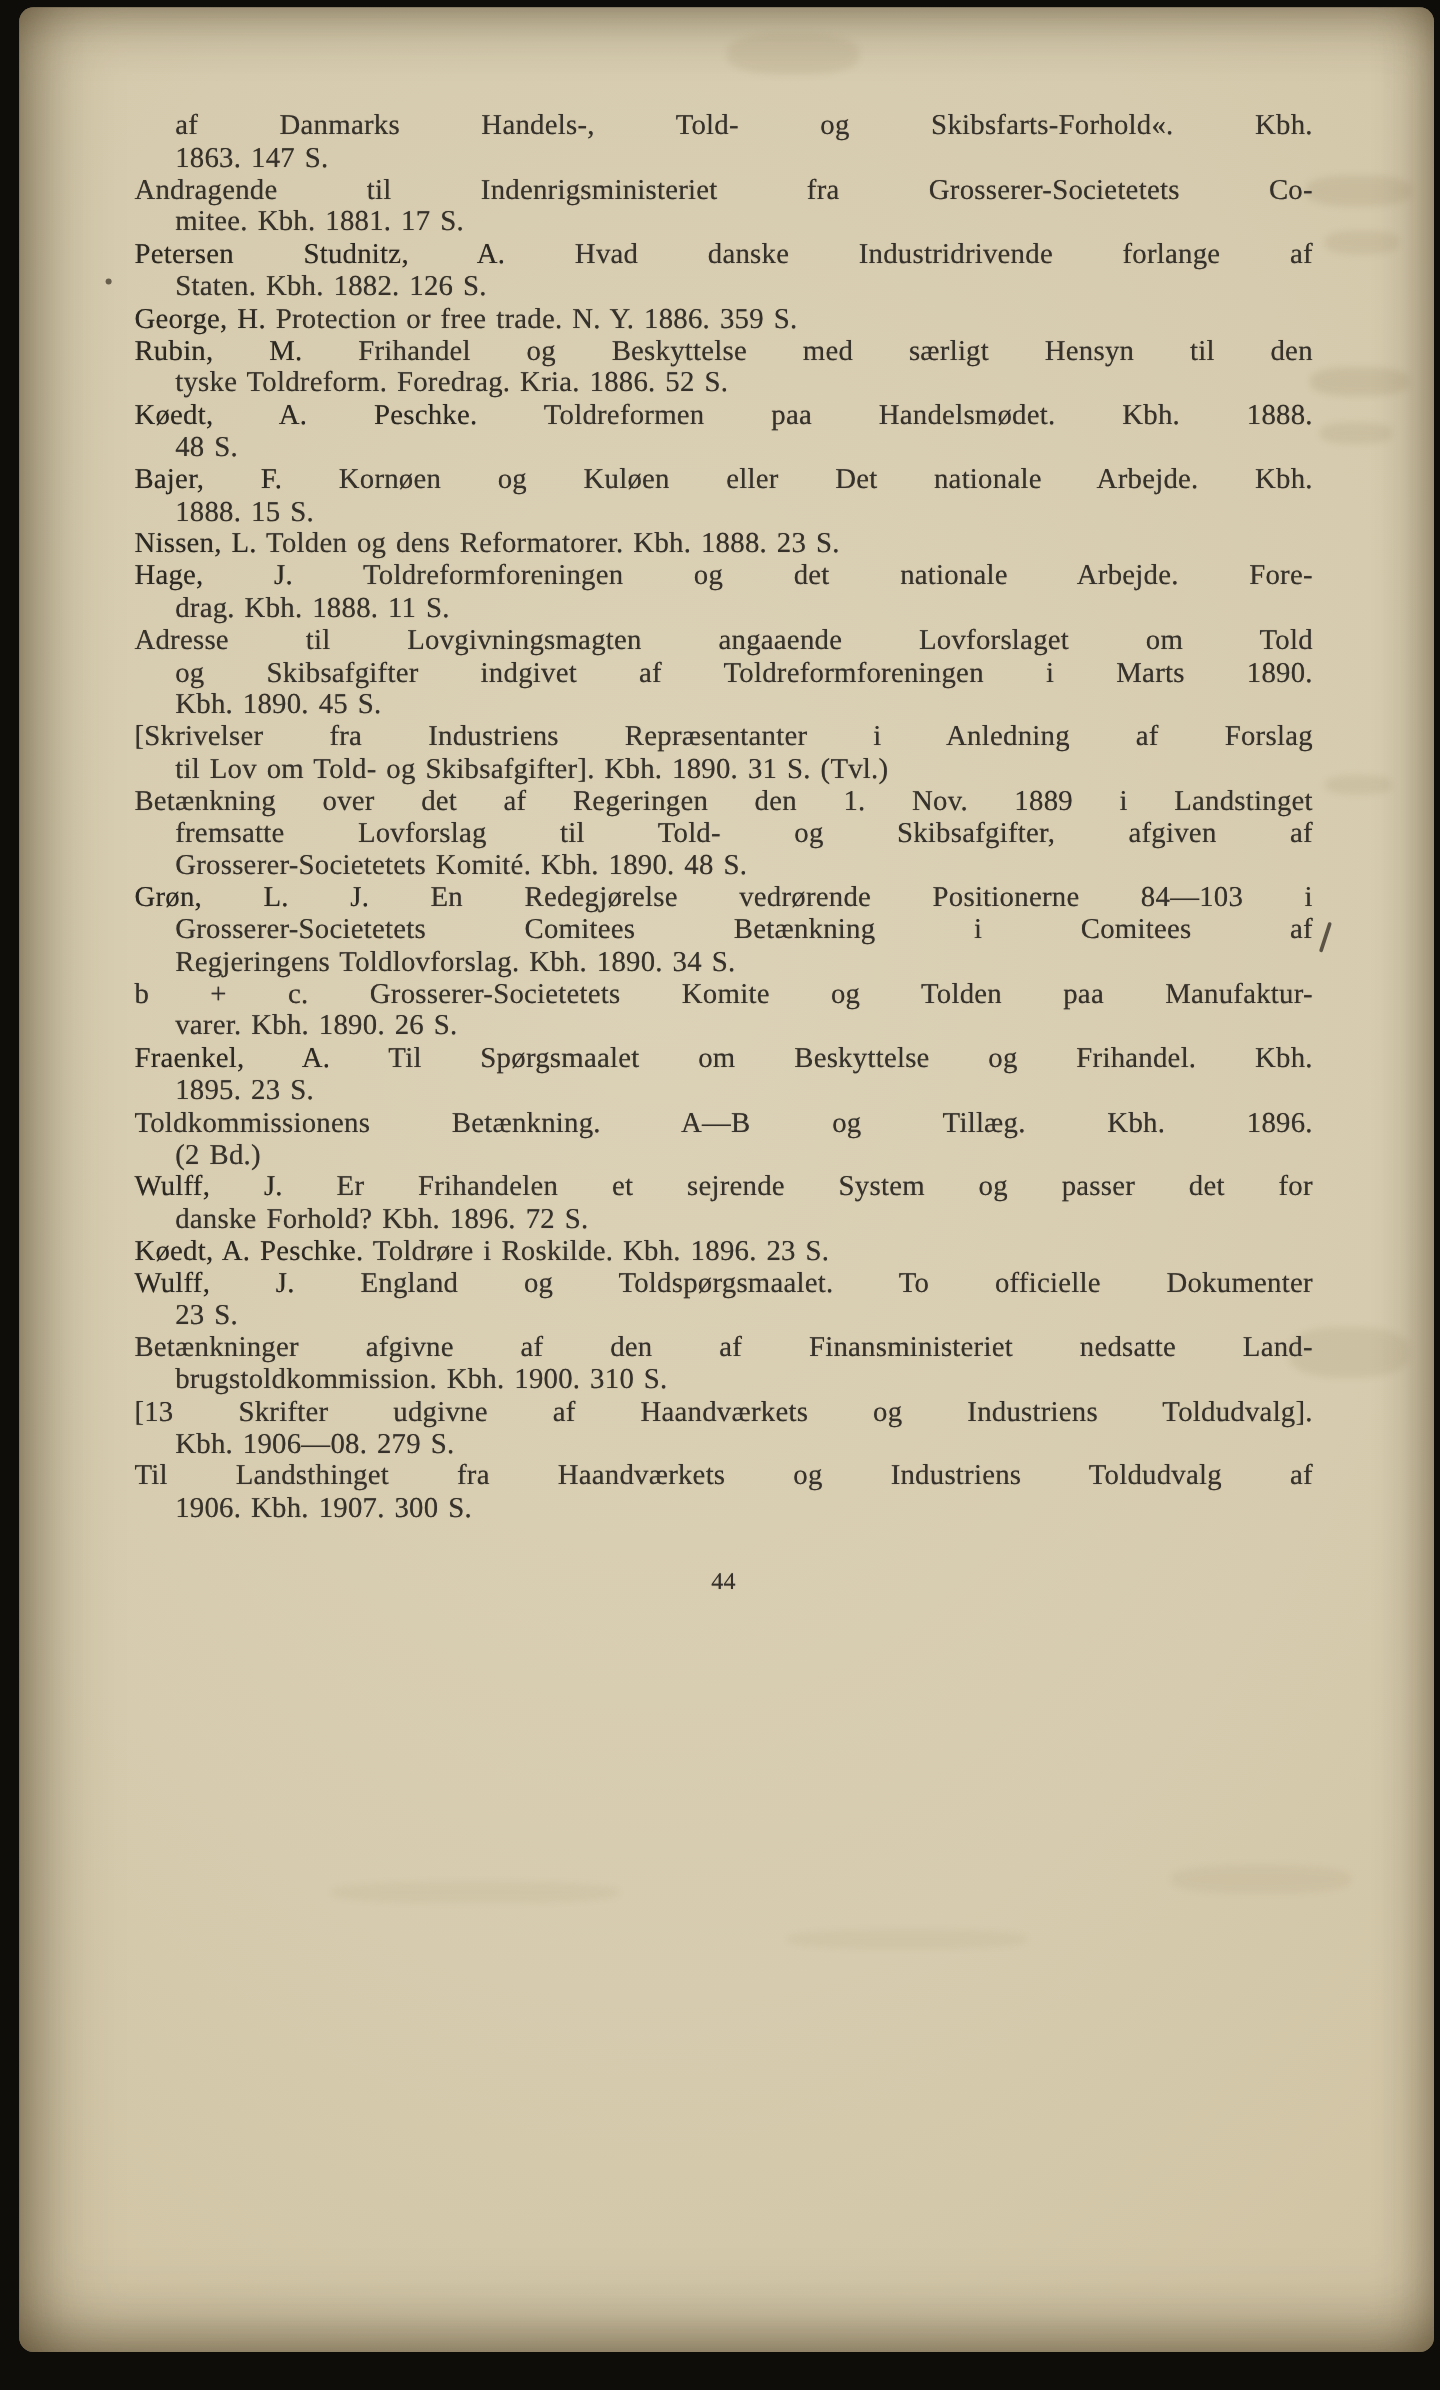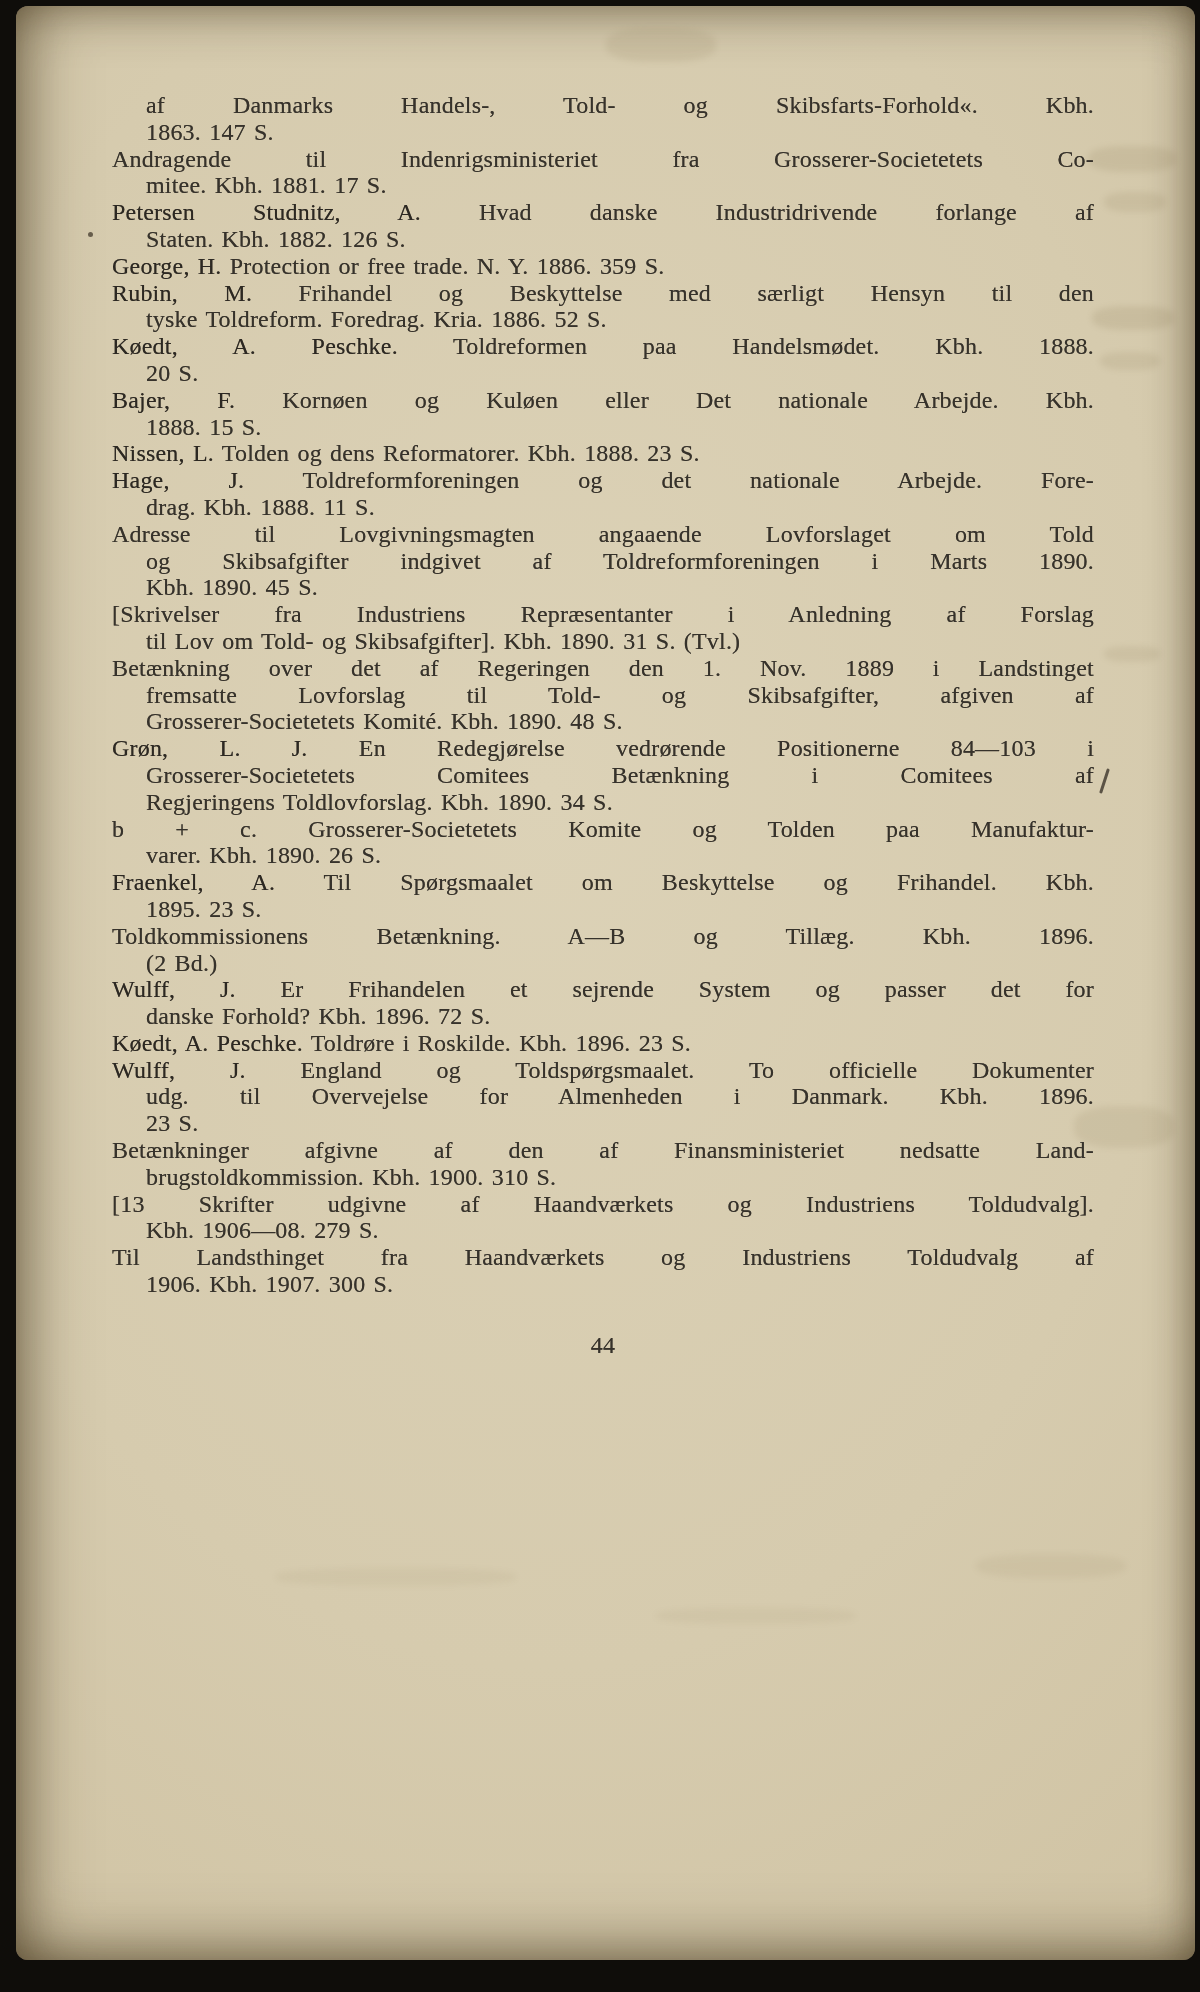--- a/index.html
+++ b/index.html
@@ -30,21 +30,21 @@
     letter-spacing: .2px; word-spacing: 2px;
     text-shadow: 0 0 .6px rgba(54,48,40,.65);
   }
   .entry { margin: 0; }
   .line { text-align: justify; text-align-last: justify; }
   .line.cont { padding-left: 34px; }
   .line.last { text-align-last: left; }
   .line b { font-weight: normal; color: #2c2822; }
   .page-number {
     margin-top: 34px; text-align: center;
-    font-size: 24px; color: var(--color-ink, #36322b);
+    font-size: 20px; color: var(--color-ink, #36322b);
   }
   .smudge {
     position: absolute; filter: blur(3px);
     background: #77653f; border-radius: 40%;
     pointer-events: none;
   }
   .speck { position: absolute; background: #433a2c; border-radius: 50%; opacity: .75; }
   .stroke-mark {
     position: absolute; width: 3px; height: 26px;
     background: #3c352a; transform: rotate(18deg);
@@ -86,21 +86,21 @@
         </div>
         <div class="entry">
           <div class="line last"><b>George, H.</b> Protection or free trade. N. Y. 1886. 359 S.</div>
         </div>
         <div class="entry">
           <div class="line"><b>Rubin, M.</b> Frihandel og Beskyttelse med særligt Hensyn til den</div>
           <div class="line cont last">tyske Toldreform. Foredrag. Kria. 1886. 52 S.</div>
         </div>
         <div class="entry">
           <div class="line"><b>Køedt, A. Peschke.</b> Toldreformen paa Handelsmødet. Kbh. 1888.</div>
-          <div class="line cont last">20 S.</div>
+          <div class="line cont last">48 S.</div>
         </div>
         <div class="entry">
           <div class="line"><b>Bajer, F.</b> Kornøen og Kuløen eller Det nationale Arbejde. Kbh.</div>
           <div class="line cont last">1888. 15 S.</div>
         </div>
         <div class="entry">
           <div class="line last"><b>Nissen, L.</b> Tolden og dens Reformatorer. Kbh. 1888. 23 S.</div>
         </div>
         <div class="entry">
           <div class="line"><b>Hage, J.</b> Toldreformforeningen og det nationale Arbejde. Fore-</div>
@@ -139,21 +139,20 @@
         </div>
         <div class="entry">
           <div class="line"><b>Wulff, J.</b> Er Frihandelen et sejrende System og passer det for</div>
           <div class="line cont last">danske Forhold? Kbh. 1896. 72 S.</div>
         </div>
         <div class="entry">
           <div class="line last"><b>Køedt, A. Peschke.</b> Toldrøre i Roskilde. Kbh. 1896. 23 S.</div>
         </div>
         <div class="entry">
           <div class="line"><b>Wulff, J.</b> England og Toldspørgsmaalet. To officielle Dokumenter</div>
-          <div class="line cont">udg. til Overvejelse for Almenheden i Danmark. Kbh. 1896.</div>
           <div class="line cont last">23 S.</div>
         </div>
         <div class="entry">
           <div class="line">Betænkninger afgivne af den af Finansministeriet nedsatte Land-</div>
           <div class="line cont last">brugstoldkommission. Kbh. 1900. 310 S.</div>
         </div>
         <div class="entry">
           <div class="line">[13 Skrifter udgivne af Haandværkets og Industriens Toldudvalg].</div>
           <div class="line cont last">Kbh. 1906—08. 279 S.</div>
         </div>

